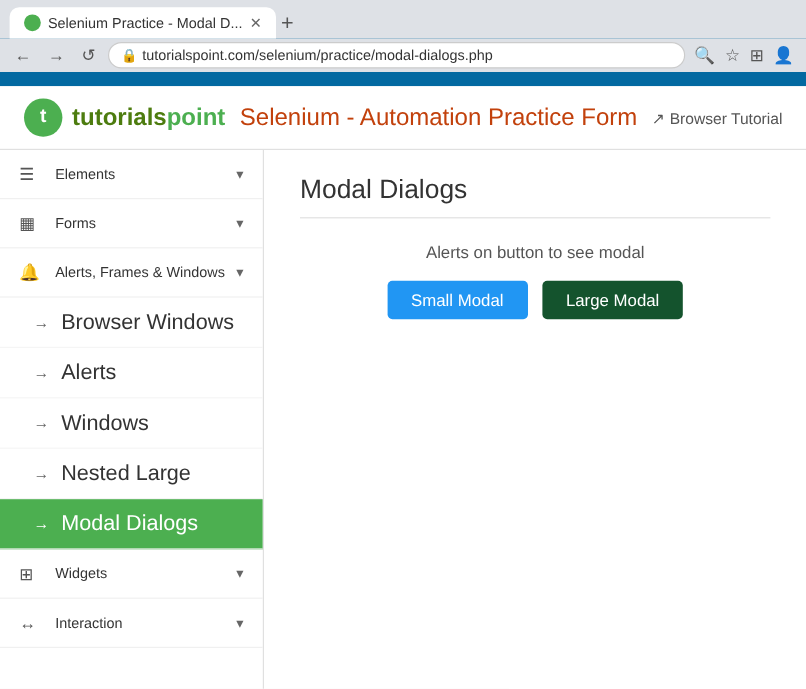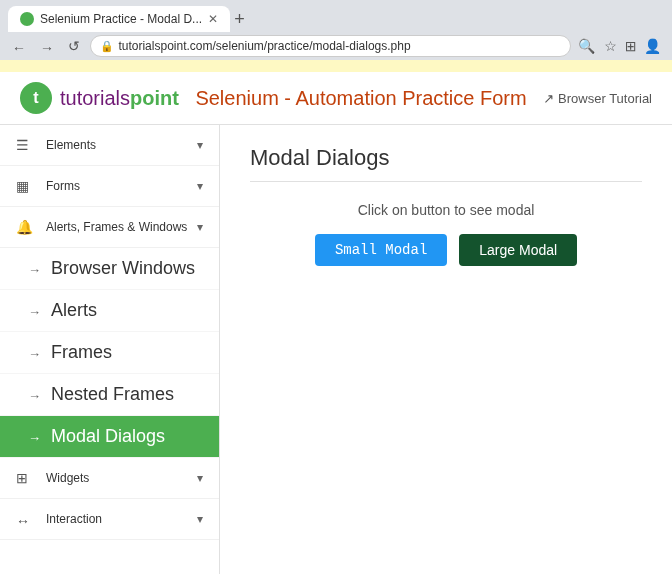--- a/index.html
+++ b/index.html
@@ -1,19 +1,19 @@
 <!DOCTYPE html>
 <html><head>
   <meta charset="utf-8">
   <style>
     * { box-sizing: border-box; margin: 0; padding: 0; }
     body { font-family: Arial, sans-serif; font-size: 14px; background: #f0f0f0; width: 672px; height: 574px; overflow: hidden; }
 
     
-    .browser-chrome { background: #fef9c3; height: 72px; }
+    .browser-chrome { background: #0369a1; height: 72px; }
     .tab-bar { display: flex; align-items: center; padding: 6px 8px 0; background: #dee1e6; height: 32px; }
     .tab { display: flex; align-items: center; background: white; border-radius: 8px 8px 0 0; padding: 4px 12px; font-size: 12px; color: #333; gap: 6px; min-width: 160px; height: 26px; }
     .tab-favicon { width: 14px; height: 14px; background: #4caf50; border-radius: 50%; display: inline-block; }
     .tab-title { flex: 1; white-space: nowrap; overflow: hidden; text-overflow: ellipsis; font-size: 12px; }
     .tab-close { font-size: 12px; color: #666; cursor: pointer; }
     .new-tab-btn { margin-left: 4px; font-size: 18px; color: #555; cursor: pointer; line-height: 1; }
     .address-bar { display: flex; align-items: center; padding: 4px 8px; background: #dee1e6; gap: 6px; height: 28px; }
     .nav-btn { background: none; border: none; cursor: pointer; font-size: 14px; color: #555; padding: 2px 4px; }
     .nav-btn:disabled { color: #aaa; }
     .url-bar { flex: 1; background: white; border: 1px solid #ccc; border-radius: 12px; padding: 2px 10px; font-size: 12px; color: #333; display: flex; align-items: center; height: 22px; }
@@ -23,21 +23,21 @@
     .toolbar-icon { font-size: 14px; color: #555; cursor: pointer; padding: 2px; }
 
     
     .page { display: flex; flex-direction: column; height: calc(574px - 60px); background: white; }
 
     
     .header { display: flex; align-items: center; padding: 10px 20px; border-bottom: 1px solid #e0e0e0; background: white; }
     .logo { display: flex; align-items: center; gap: 8px; }
     .logo-circle { width: 32px; height: 32px; background: #4caf50; border-radius: 50%; display: flex; align-items: center; justify-content: center; color: white; font-size: 16px; font-weight: bold; }
     .logo-text { font-size: 20px; }
-    .logo-text span:first-child { color: #701a75; font-weight: normal; }
+    .logo-text span:first-child { color: #4d7c0f; font-weight: bold; }
     .logo-text span:last-child { color: #4caf50; font-weight: bold; }
     .header-title { flex: 1; text-align: center; font-size: 20px; color: #c2410c; font-weight: normal; }
     .header-link { font-size: 13px; color: #555; cursor: pointer; display: flex; align-items: center; gap: 4px; }
 
     
     .content { display: flex; flex: 1; overflow: hidden; background: #f5f5f5; }
 
     
     .sidebar { width: 220px; background: white; border-right: 1px solid #e0e0e0; overflow-y: auto; flex-shrink: 0; }
     .sidebar-item { display: flex; align-items: center; padding: 12px 16px; border-bottom: 1px solid #f0f0f0; cursor: pointer; color: #333; }
@@ -51,21 +51,21 @@
     .sidebar-sub-label { font-size: 18px; }
     .sidebar-sub-item.active { background: #4caf50; color: white; }
     .sidebar-sub-item.active .sidebar-sub-arrow { color: white; }
 
     
     .main { flex: 1; padding: 20px 30px; background: white; }
     .main-title { font-size: 22px; color: #333; margin-bottom: 20px; font-weight: normal; border-bottom: 1px solid #e0e0e0; padding-bottom: 10px; }
     .main-instruction { text-align: center; color: #555; margin-bottom: 16px; font-size: 14px; }
     .modal-buttons { display: flex; gap: 12px; justify-content: center; }
     .btn-modal { padding: 8px 20px; border: none; border-radius: 4px; cursor: pointer; font-size: 14px; color: white; }
-    .btn-small-modal { background: #2196f3; font-family: Liberation Mono, monospace; }
+    .btn-small-modal { background: #2196f3; }
     .btn-large-modal { background: #14532d; }
   </style>
 </head>
 <body>
 
 <div class="browser-chrome">
   <div class="tab-bar">
     <div class="tab">
       <span class="tab-favicon"></span>
       <span class="tab-title">Selenium Practice - Modal D...</span>
@@ -133,25 +133,25 @@
       <div class="sidebar-sub-item">
         <span class="sidebar-sub-arrow">→</span>
         <span class="sidebar-sub-label">Browser Windows</span>
       </div>
       <div class="sidebar-sub-item">
         <span class="sidebar-sub-arrow">→</span>
         <span class="sidebar-sub-label">Alerts</span>
       </div>
       <div class="sidebar-sub-item">
         <span class="sidebar-sub-arrow">→</span>
-        <span class="sidebar-sub-label">Frames</span>
+        <span class="sidebar-sub-label">Windows</span>
       </div>
       <div class="sidebar-sub-item">
         <span class="sidebar-sub-arrow">→</span>
-        <span class="sidebar-sub-label">Nested Frames</span>
+        <span class="sidebar-sub-label">Nested Large</span>
       </div>
       <div class="sidebar-sub-item active">
         <span class="sidebar-sub-arrow">→</span>
         <span class="sidebar-sub-label">Modal Dialogs</span>
       </div>
 
       <div class="sidebar-item">
         <span class="sidebar-icon">⊞</span>
         <span class="sidebar-label">Widgets</span>
         <span class="sidebar-chevron">▾</span>
@@ -159,20 +159,20 @@
 
       <div class="sidebar-item">
         <span class="sidebar-icon">↔</span>
         <span class="sidebar-label">Interaction</span>
         <span class="sidebar-chevron">▾</span>
       </div>
     </div>
 
     <div class="main">
       <div class="main-title">Modal Dialogs</div>
-      <div class="main-instruction">Click on button to see modal</div>
+      <div class="main-instruction">Alerts on button to see modal</div>
       <div class="modal-buttons">
         <button class="btn-modal btn-small-modal">Small Modal</button>
         <button class="btn-modal btn-large-modal">Large Modal</button>
       </div>
     </div>
   </div>
 </div>
 
 </body></html>

